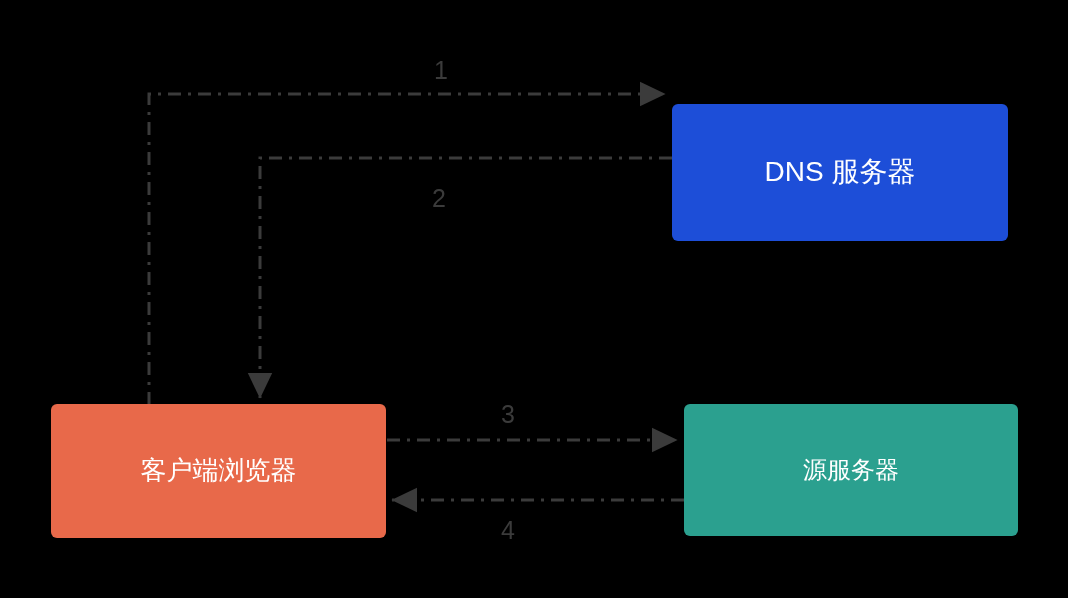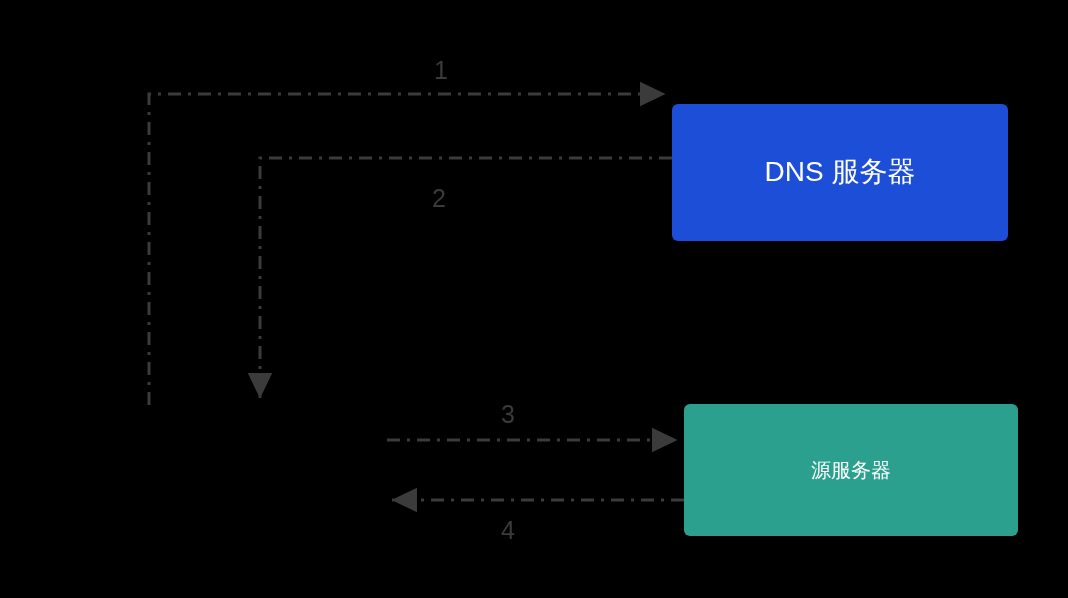--- a/index.html
+++ b/index.html
@@ -59,21 +59,21 @@
     height: 134px;
     background: #e8694a;
     font-size: 26px;
   }
   #node-origin {
     left: 684px;
     top: 404px;
     width: 334px;
     height: 132px;
     background: #2ba08f;
-    font-size: 20px;
+    font-size: 24px;
   }
   .flow-label {
     position: absolute;
     color: #3b3b3b;
     font-size: 25px;
     line-height: 1;
     text-align: center;
     width: 40px;
     z-index: 4;
     user-select: none;
@@ -101,20 +101,23 @@
 
     <path d="M387,440 L677,440" fill="none" stroke="#3b3b3b" stroke-width="3" stroke-dasharray="13 7 3 7" marker-end="url(#arrowhead)"></path>
 
     <path d="M684,500 L392,500" fill="none" stroke="#3b3b3b" stroke-width="3" stroke-dasharray="13 7 3 7" marker-end="url(#arrowhead)"></path>
   </svg>
 
   <div class="node" id="node-dns">
     <span class="node-line">DNS 服务器</span>
   </div>
 
+  <div class="node" id="node-client">
+    <span class="node-line">客户端浏览器</span>
+  </div>
 
   <div class="node" id="node-origin">
     <span class="node-line">源服务器</span>
   </div>
 
   <div class="flow-label" id="flow-label-1">1</div>
   <div class="flow-label" id="flow-label-2">2</div>
   <div class="flow-label" id="flow-label-3">3</div>
   <div class="flow-label" id="flow-label-4">4</div>
 

